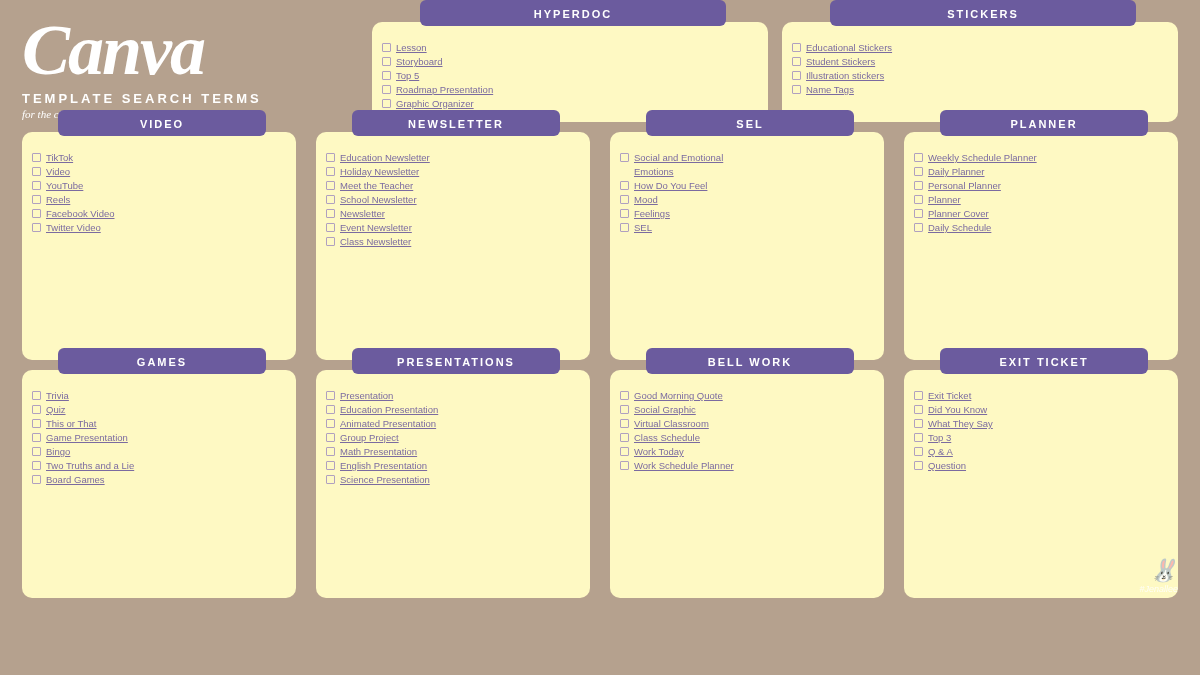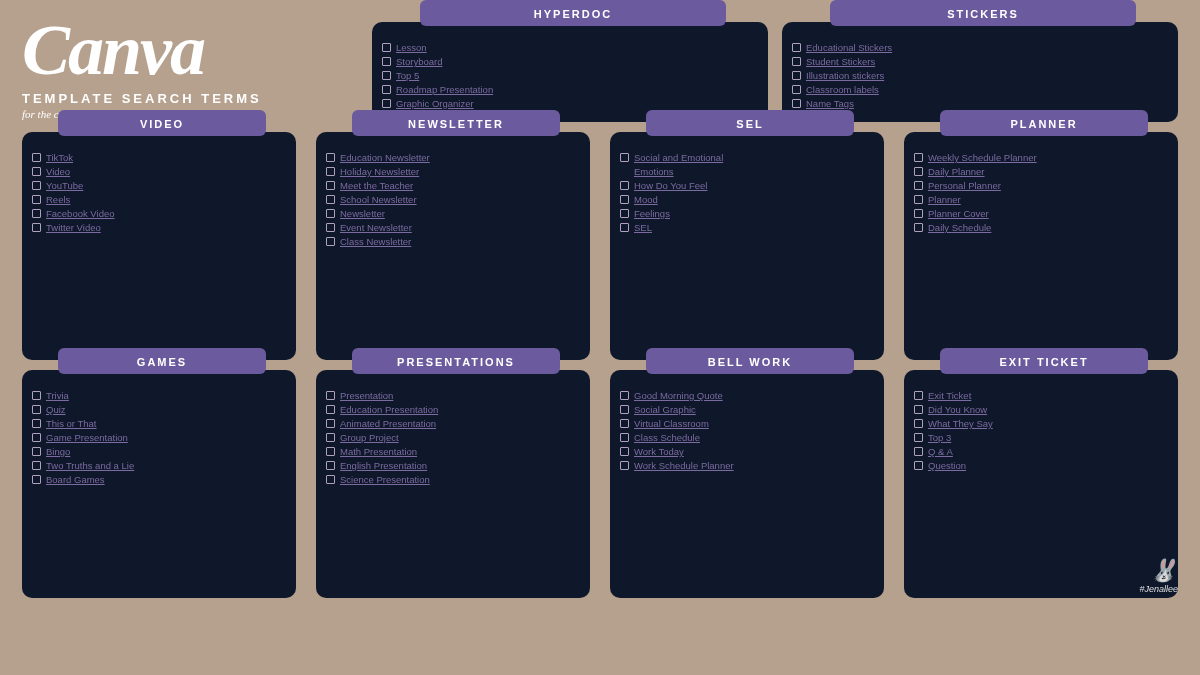--- a/index.html
+++ b/index.html
@@ -64,21 +64,21 @@
     
     .header-cards {
       display: flex;
       gap: 14px;
       flex: 1;
       margin-top: 4px;
     }
 
     
     .category-card {
-      background: #0f172a;
+      background: #fef9c3;
       border-radius: 10px;
       padding: 0 4px 10px 10px;
       flex: 1;
       min-width: 0;
     }
 
     .category-header {
       background: #6b5b9e;
       border-radius: 6px 6px 6px 6px;
       padding: 4px 12px;
@@ -220,24 +220,20 @@
           <li>
               <span class="checkbox"></span>
               <span class="item-link">Student Stickers</span>
             </li>
           <li>
               <span class="checkbox"></span>
               <span class="item-link">Illustration stickers</span>
             </li>
           <li>
               <span class="checkbox"></span>
-              <span class="item-link">Classroom labels</span>
-            </li>
-          <li>
-              <span class="checkbox"></span>
               <span class="item-link">Name Tags</span>
             </li>
         </ul>
       </div>
 
     </div>
   </div>
 
   <div class="content-area">
 

